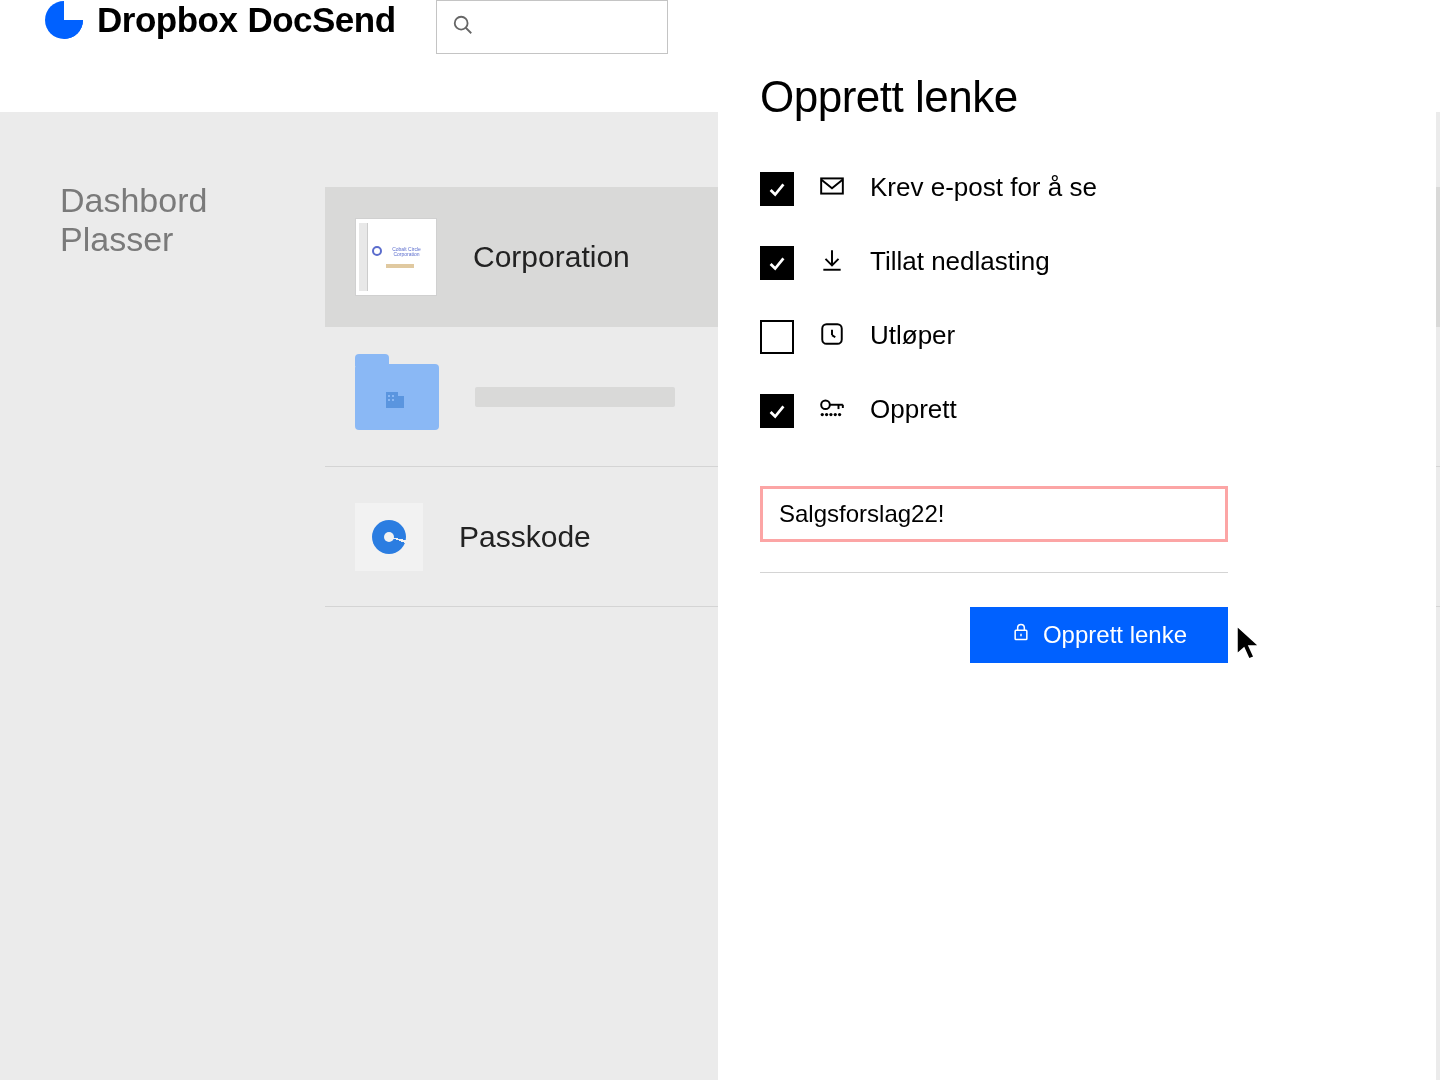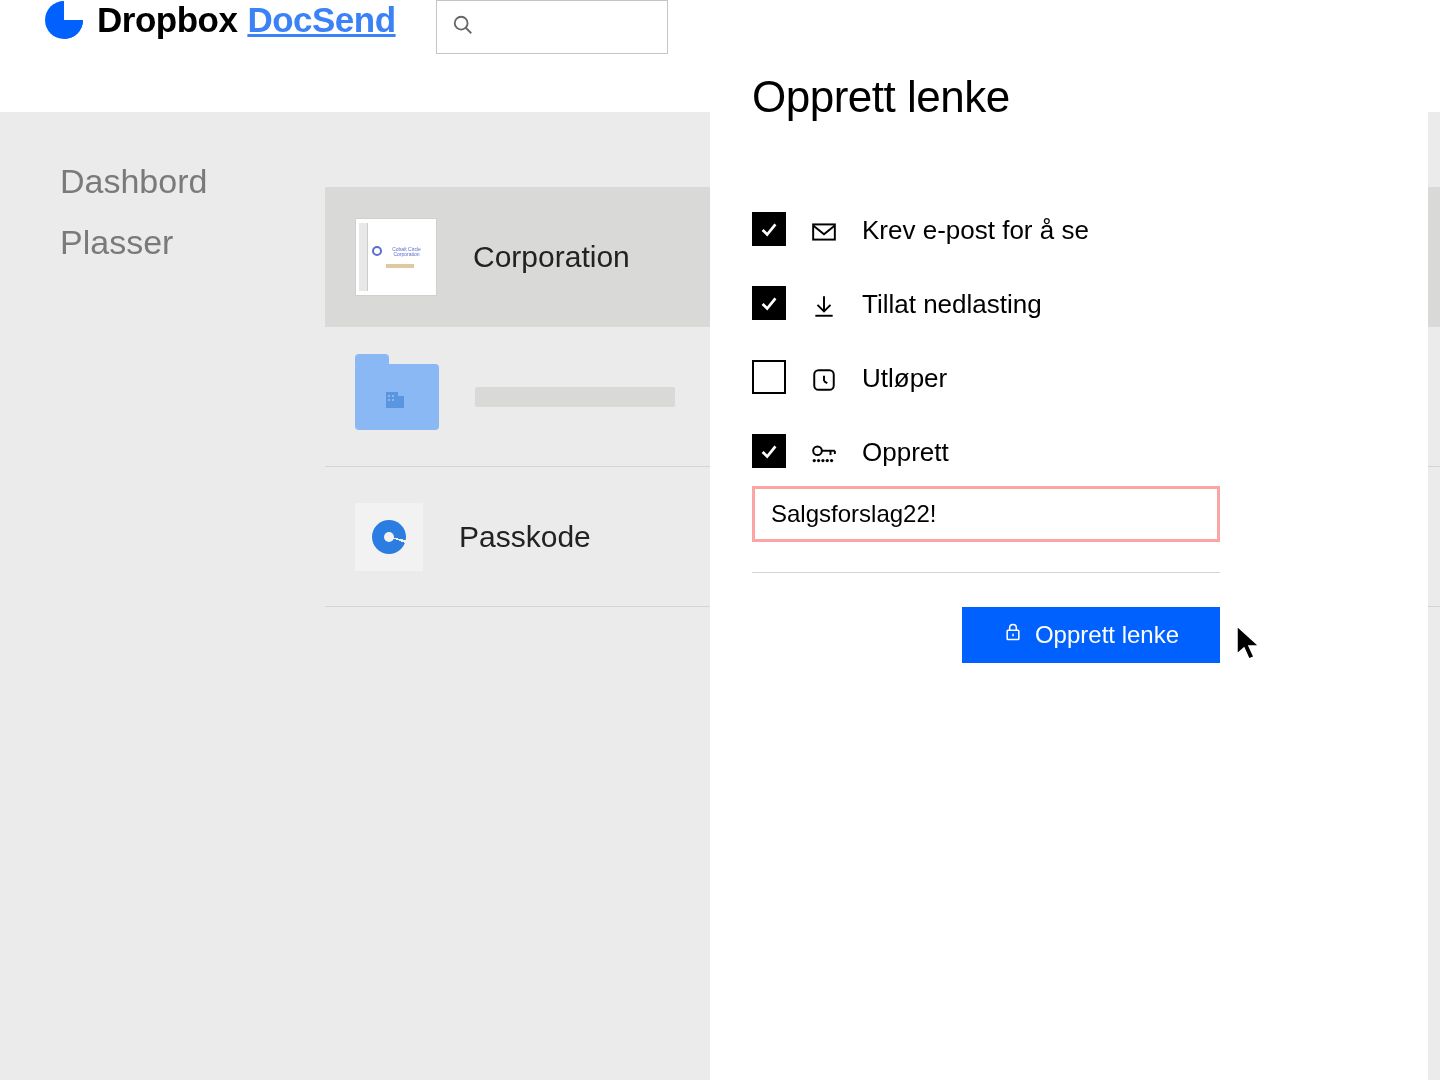--- a/index.html
+++ b/index.html
@@ -53,21 +53,21 @@
   clip-path: polygon(50% 50%, 100% 50%, 100% 100%, 50% 100%);
 }
 .logo-text {
   display: flex;
   gap: 10px;
   font-size: 35px;
   font-weight: 700;
   letter-spacing: -0.5px;
 }
 .logo-dropbox { color: #000; }
-.logo-docsend { color: #3b82f6; text-decoration: underline; }
+.logo-docsend { color: #000000; }
 .search-wrap {
   margin-left: 40px;
   flex: 0 0 232px;
 }
 .search-box {
   width: 232px;
   height: 54px;
   border: 1px solid #c4c4c4;
   display: flex;
   align-items: center;
@@ -78,21 +78,21 @@
 .page-body {
   display: flex;
   height: calc(100% - 112px);
   background: #ebebeb;
 }
 .sidebar {
   width: 325px;
   padding: 50px 0 2px 60px;
   display: flex;
   flex-direction: column;
-  gap: 22px;
+  margin-top: 19px;
 }
 .side-item {
   font-size: 34px;
   color: #7a7a7a;
   font-weight: 400;
   cursor: pointer;
 }
 .side-item.active {
   color: #000;
   font-weight: 500;
@@ -218,37 +218,37 @@
   transform:translate(-50%,-50%);
 }
 .row-title {
   font-size: 30px;
   color: #222;
 }
 
 .panel {
   position: absolute;
   top: 0;
-  right: 12px;
+  right: 4px;
   width: 718px;
   height: 100%;
   background: #fff;
   padding: 72px 58px 0 42px;
   z-index: 3;
 }
 .panel-title {
   font-size: 44px;
   font-weight: 400;
   color: #000;
   margin-bottom: 50px;
   letter-spacing: -0.5px;
 }
 .opt-row {
   display: flex;
-  align-items: flex-end;
+  align-items: flex-start;
   gap: 24px;
   height: 74px;
 }
 .checkbox {
   width: 34px;
   height: 34px;
   border: 2px solid #000;
   display: flex;
   align-items: center;
   justify-content: center;

